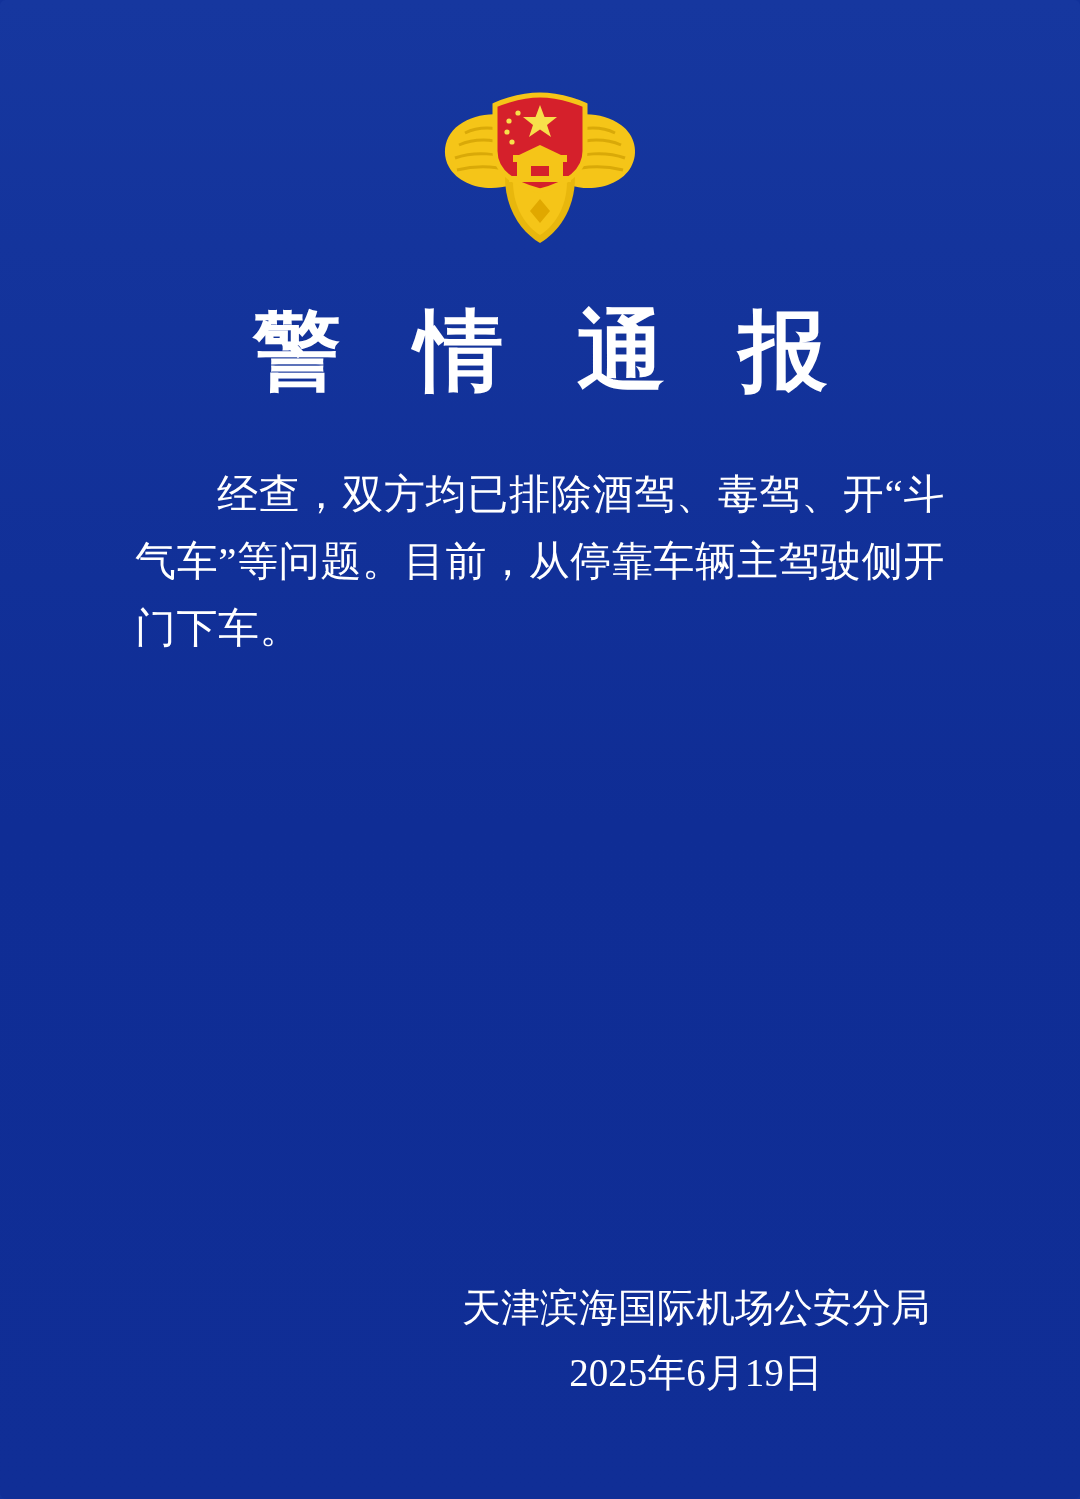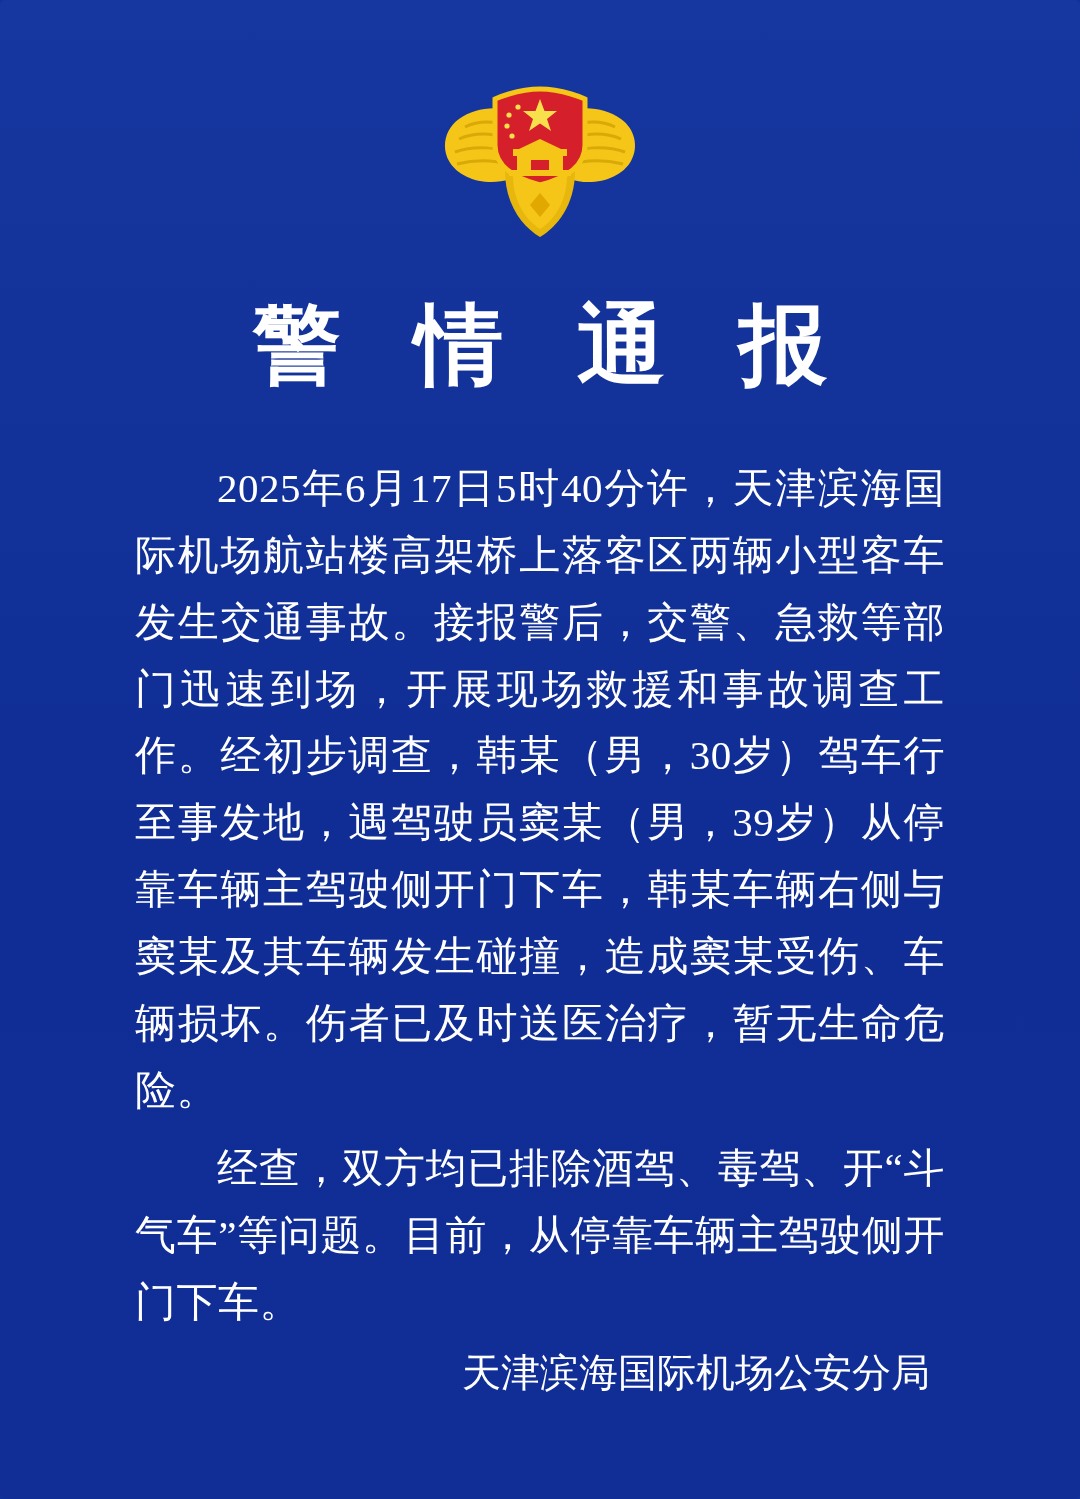--- a/index.html
+++ b/index.html
@@ -13,21 +13,21 @@
     font-family: "Liberation Serif", "DejaVu Serif", serif;
     color: #ffffff;
     overflow: hidden;
   }
   .poster {
     position: relative;
     width: 1080px;
     height: 1499px;
     box-sizing: border-box;
     background: linear-gradient(180deg, #16379f 0%, #0f2d95 55%, #102e96 100%);
-    padding: 3px;
+    padding: 9px;
     border-radius: 6px;
   }
 
   
   .emblem-wrap {
     width: 100%;
     display: flex;
     justify-content: center;
     padding-top: 72px;
   }
@@ -132,21 +132,21 @@
       <rect x="82" y="81" width="46" height="14" fill="#f5c518"></rect>
       <rect x="96" y="85" width="18" height="10" fill="#d5202b"></rect>
       <rect x="74" y="95" width="62" height="6" fill="#f5c518"></rect>
       <path d="M84 74 L 105 64 L 126 74 Z" fill="#f5c518"></path>
     </svg>
   </div>
 
   <h1 class="title">警 情 通 报</h1>
 
   <div class="body-area">
-    <p class="para">2025年6月17日5时40分许，天津滨海国际机场航站楼高架桥上落客区两辆小型客车发生交通事故。接报警后，交警、急救等部门迅速到场，开展现场救援和事故调查工作。经初步调查，韩某（男，30岁）驾车行至事发地，遇驾驶员窦某（男，39岁）从停靠车辆主驾驶侧开门下车，韩某车辆右侧与窦某及其车辆发生碰撞，造成窦某受伤、车辆损坏。伤者已及时送医治疗，暂无生命危险。</p>
     <p class="para">经查，双方均已排除酒驾、毒驾、开“斗气车”等问题。目前，从停靠车辆主驾驶侧开门下车。</p>
   </div>
 
   <div class="signature">
     <span class="org">天津滨海国际机场公安分局</span>
+    <span class="date">2025年6月19日</span>
   </div>
 
 </div>
 
 </body></html>

